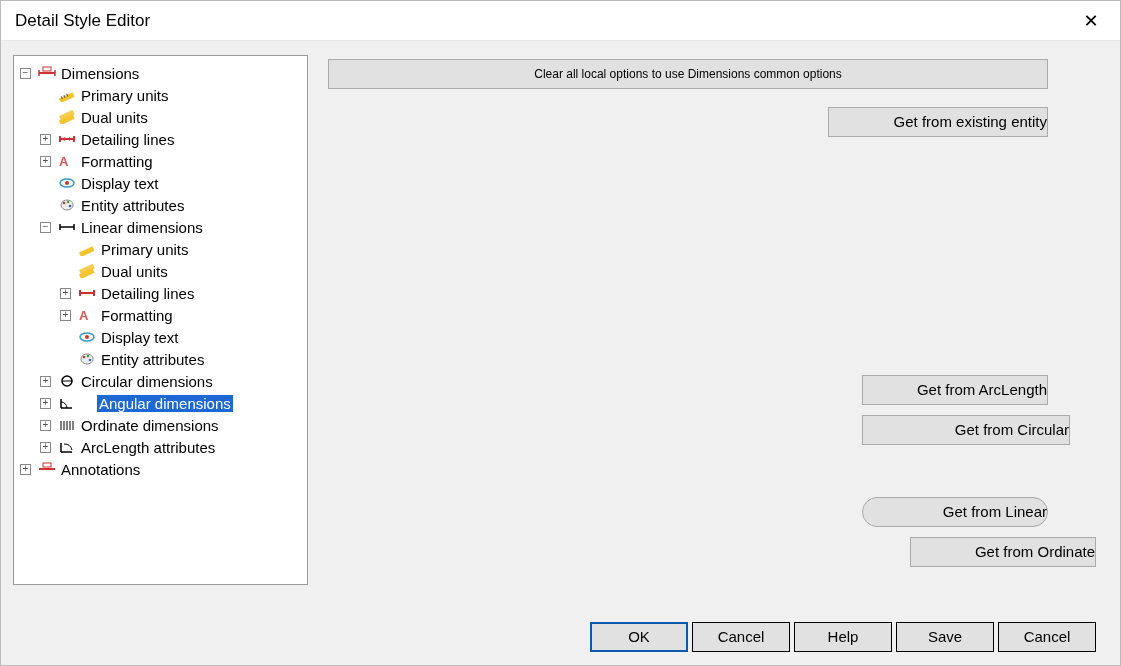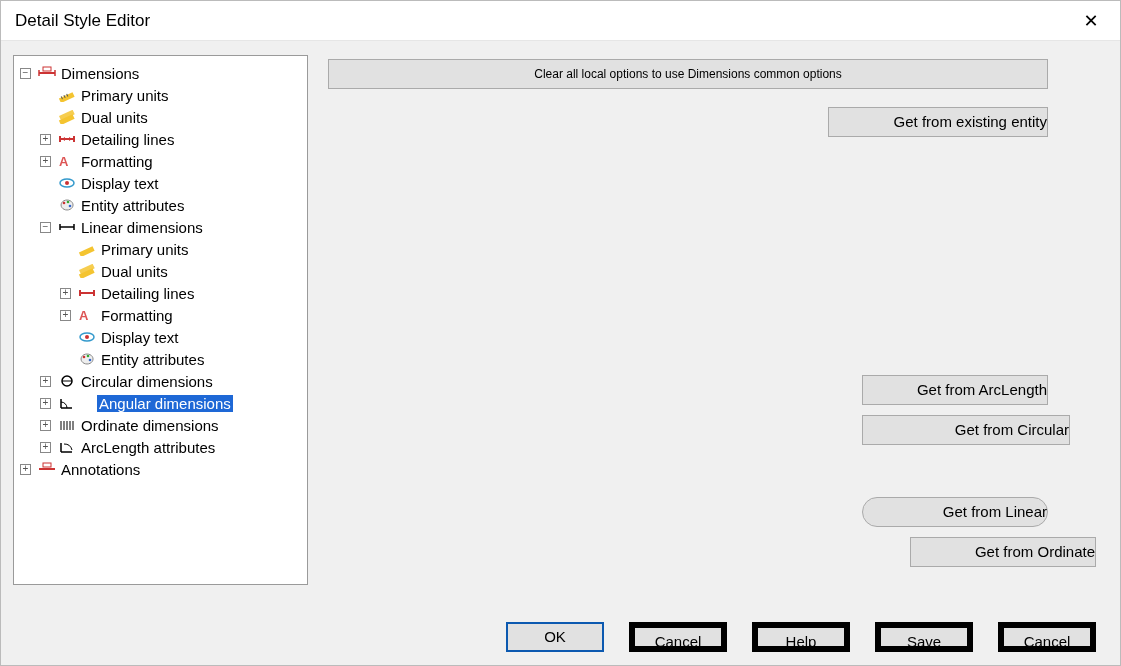--- a/index.html
+++ b/index.html
@@ -118,28 +118,28 @@
     text-align: right;
     font-size: 15px;
     height: 30px;
     line-height: 28px;
   }
   .footer {
     height: 56px;
     display: flex;
     justify-content: flex-end;
     align-items: center;
-    gap: 25px;
+    gap: 4px;
     padding-right: 24px;
   }
   .footer .btn {
     width: 98px;
     height: 30px;
     background: #e1e1e1;
-    border: 6px solid #000000;
+    border: 1px solid #000000;
     text-align: center;
     line-height: 28px;
     font-size: 15px;
   }
   .footer .btn.primary {
     border: 2px solid #0c59b0;
     line-height: 26px;
   }
   svg { display:block; }
 </style>

